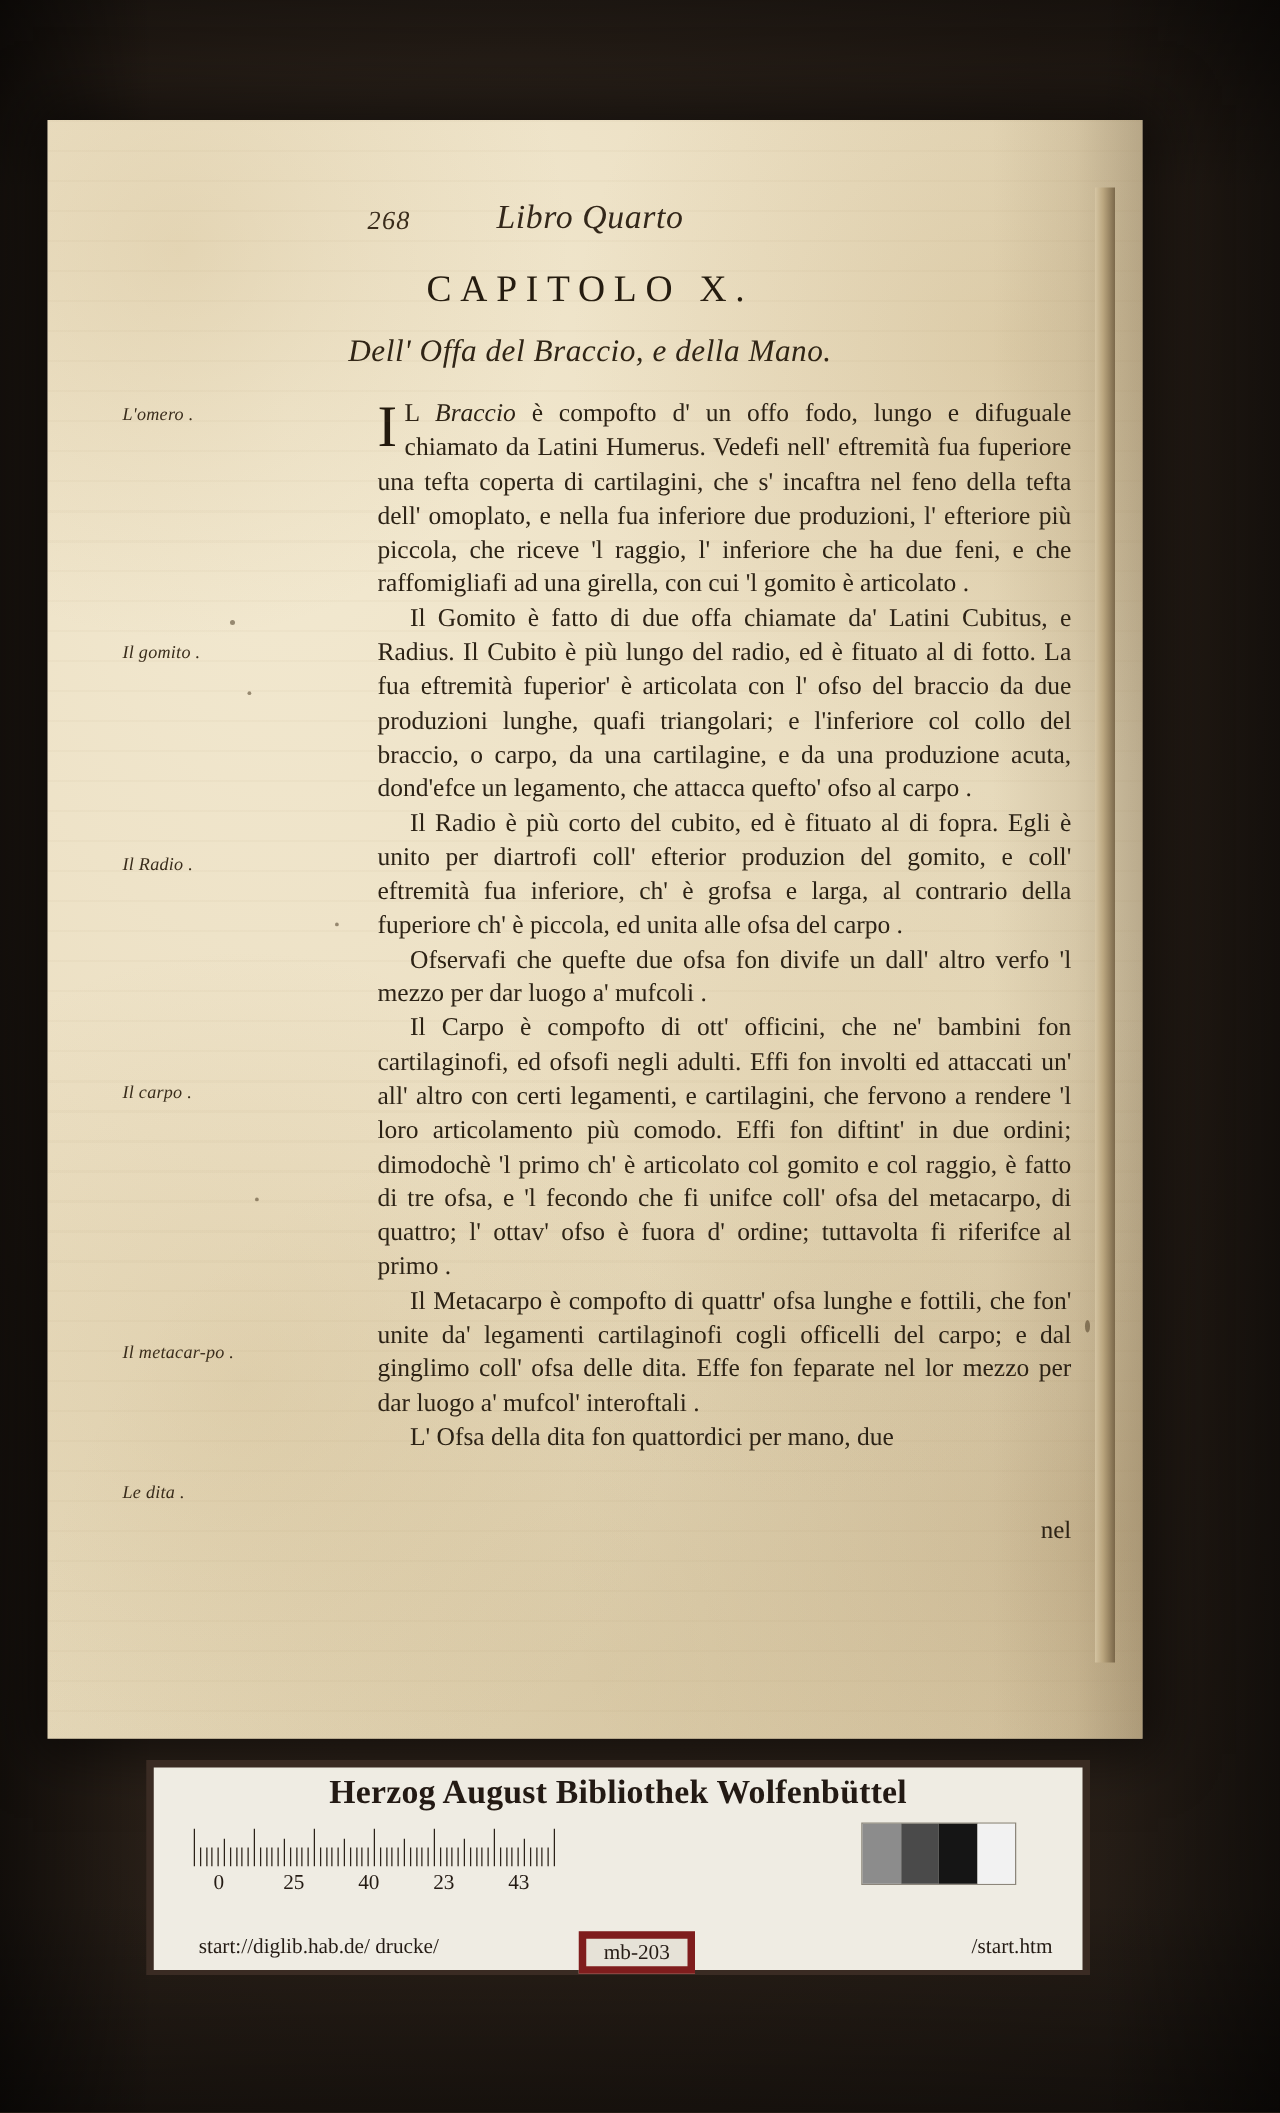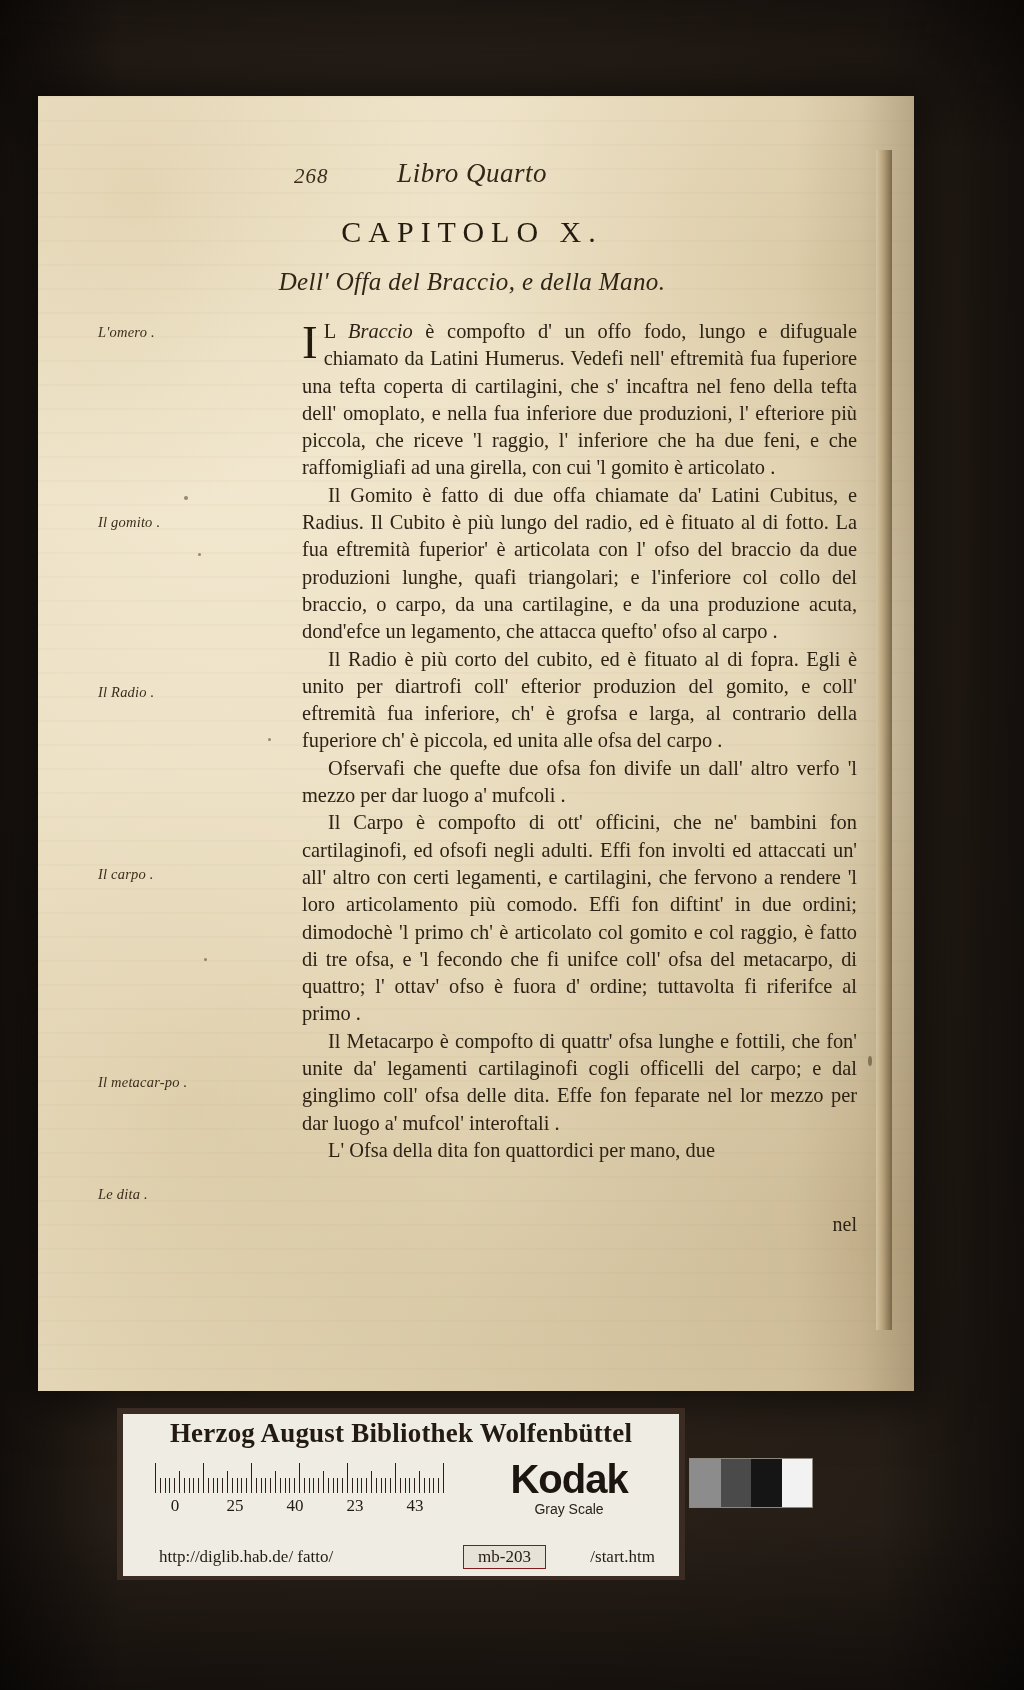--- a/index.html
+++ b/index.html
@@ -190,21 +190,21 @@
   }
 
   
   .speck { position: absolute; background: #4d3c24; border-radius: 50%; opacity: .55; }
 
   
   .target-card {
     position: absolute;
     left: 117px;
     top: 1408px;
-    width: 568px;
+    width: 755px;
     height: 172px;
     background: #3a2b23;
     padding: 6px 6px 4px 6px;
     box-sizing: border-box;
   }
   .target-inner {
     width: 100%; height: 100%;
     background: #efece3;
     position: relative;
     font-family: "Liberation Serif", serif;
@@ -277,21 +277,21 @@
   .url-row {
     position: absolute;
     left: 0; right: 0; bottom: 5px;
     height: 26px;
     font-size: 17px;
     color: #241b14;
   }
   .url-left  { position: absolute; left: 36px;  top: 2px; }
   .url-mid   {
     position: absolute; left: 340px; top: 0px;
-    border: 1px solid #7f1d1d;
+    border: 6px solid #7f1d1d;
     padding: 1px 14px;
     background: #e6e2d7;
   }
   .url-right { position: absolute; right: 24px; top: 2px; margin-left: 20px; }
 
   .card-divider {
     position: absolute;
     left: 0; right: 0; bottom: 32px;
     height: 1px;
     background: #b9b3a6;
@@ -418,33 +418,29 @@
       </div>
 
     <div class="ruler-nums">
       <span>0</span>
       <span>25</span>
       <span>40</span>
       <span>23</span>
       <span>43</span>
     </div>
 
-    <div class="kodak">
-      <div class="kodak-word">Kodak</div>
-      <div class="kodak-sub">Gray Scale</div>
-    </div>
 
     <div class="patches" id="patches">
         <span class="patch" style="background: rgb(140, 140, 140);"></span>
         <span class="patch" style="background: rgb(74, 74, 74);"></span>
         <span class="patch" style="background: rgb(21, 21, 21);"></span>
         <span class="patch" style="background: rgb(242, 242, 242);"></span>
       </div>
 
     <div class="card-divider"></div>
 
     <div class="url-row">
-      <span class="url-left">http://diglib.hab.de/ fatto/</span>
+      <span class="url-left">start://diglib.hab.de/ drucke/</span>
       <span class="url-mid">mb-203</span>
       <span class="url-right">/start.htm</span>
     </div>
   </div>
 </div>
 
 </body></html>

